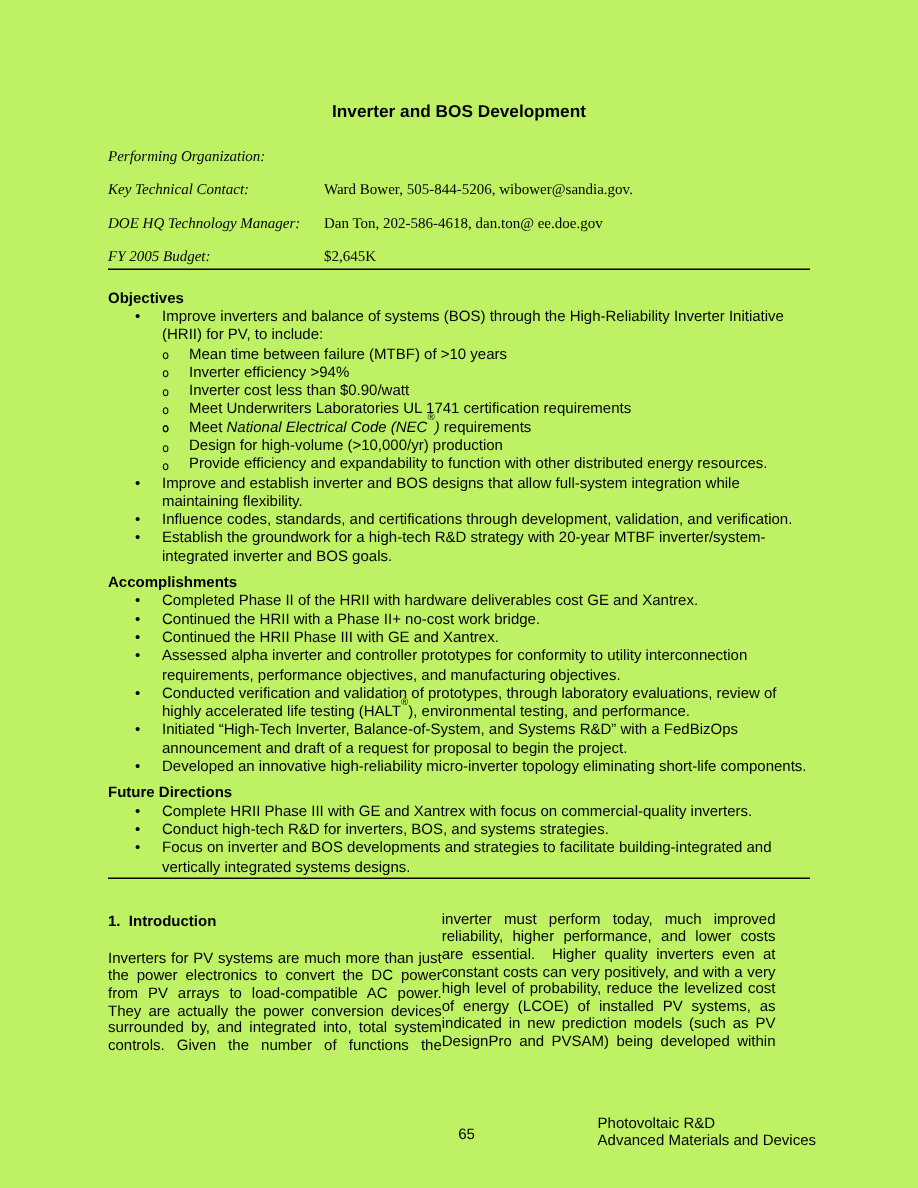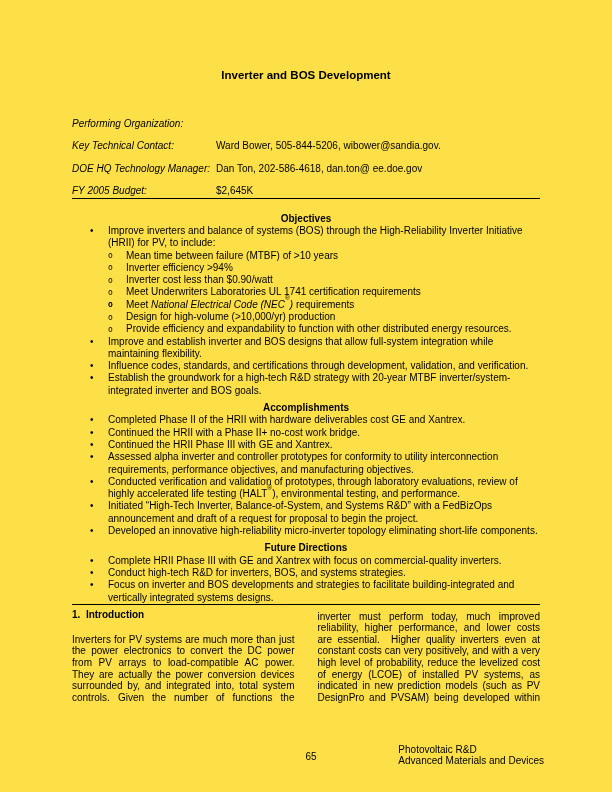--- a/index.html
+++ b/index.html
@@ -1,66 +1,66 @@
 <!DOCTYPE html>
 <html><head>
 <meta charset="utf-8">
 <style>
   html, body { margin: 0; padding: 0; background: #ffffff; }
   .page {
     position: relative;
     width: 612px;
     height: 792px;
-    background: #fde047;
+    background: #bef264;
     color: #000000;
     font-family: "Liberation Sans", sans-serif;
     font-size: 10px;
     overflow: hidden;
   }
   .content { padding: 0 72px; }
 
   .doc-title {
     margin-top: 69px;
     text-align: center;
     font-weight: bold;
     font-size: 11.5px;
     line-height: 13px;
   }
 
-  .meta { margin-top: 36px; }
+  .meta { margin-top: 17px; font-family: Liberation Serif, serif; }
   .meta-row { display: flex; line-height: 12.4px; margin-bottom: 10px; }
   .meta-row:last-child { margin-bottom: 0; }
   .meta-label { width: 144px; font-style: italic; flex: none; }
   .meta-value { flex: 1; }
 
   hr.rule {
     border: none;
     border-top: 1px solid #000;
     margin: 0;
     height: 0;
   }
   .rule-1 { margin-top: 6px; }
   .rule-2 { margin-top: 4px; }
 
-  .sec-heading { font-weight: bold; line-height: 12.3px; text-align: center; }
+  .sec-heading { font-weight: bold; line-height: 12.3px; }
   #objectives-heading { margin-top: 14px; }
   #accomplishments-heading, #future-heading { margin-top: 5px; }
 
   .bullet-list .li { position: relative; line-height: 12.3px; }
   .bullet-list .li.l1 { padding-left: 36px; }
   .bullet-list .li.l1 > .marker { position: absolute; left: 18px; top: 0; }
   .bullet-list .li.l2 { padding-left: 54px; }
   .bullet-list .li.l2 > .marker {
     position: absolute; left: 36px; top: 0.5px;
     font-family: "DejaVu Sans Mono", monospace;
     font-size: 8px;
   }
   sup { font-size: 6.5px; position: relative; top: -3px; line-height: 0; }
 
-  .intro { display: flex; gap: 23px; margin-top: 3px; align-items: flex-end; }
+  .intro { display: flex; margin-top: 22px; }
   .intro .col { width: 222.5px; flex: none; }
   .intro-heading { font-weight: bold; line-height: 13px; margin-bottom: 13px; }
   .intro p {
     margin: 0;
     line-height: 11.6px;
     text-align: justify;
     text-align-last: justify;
   }
 
   .footer-page {

